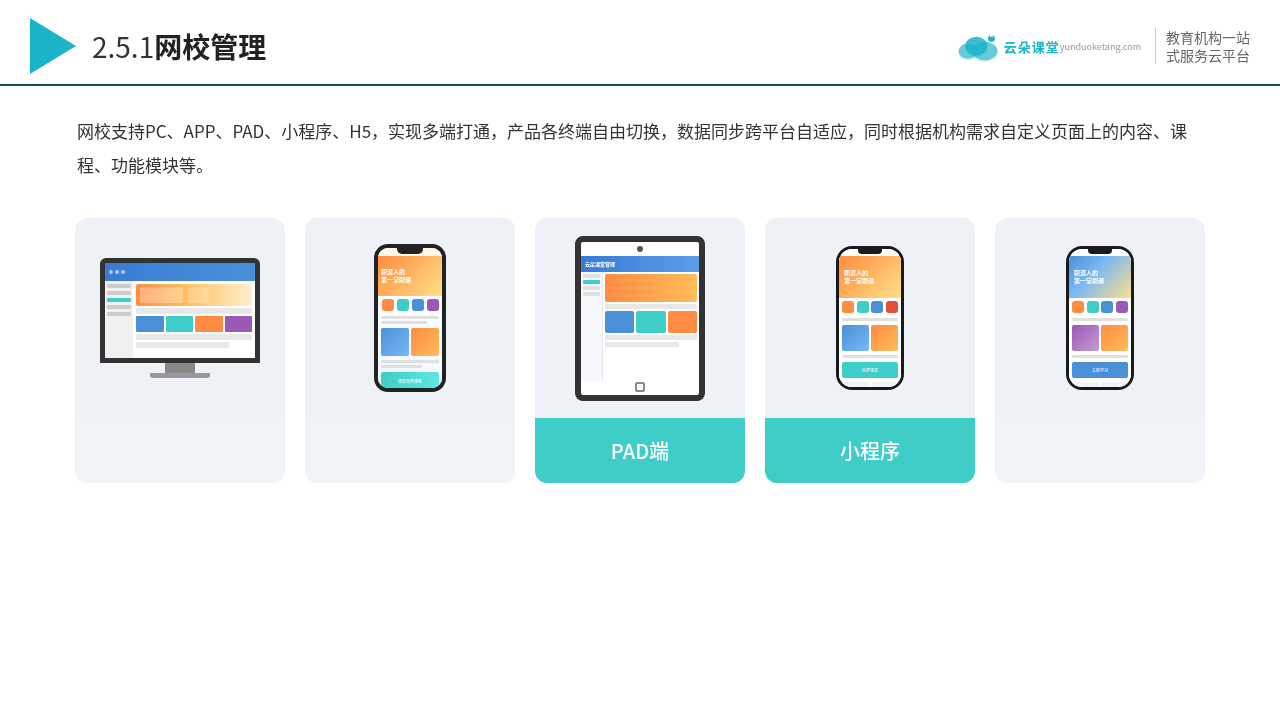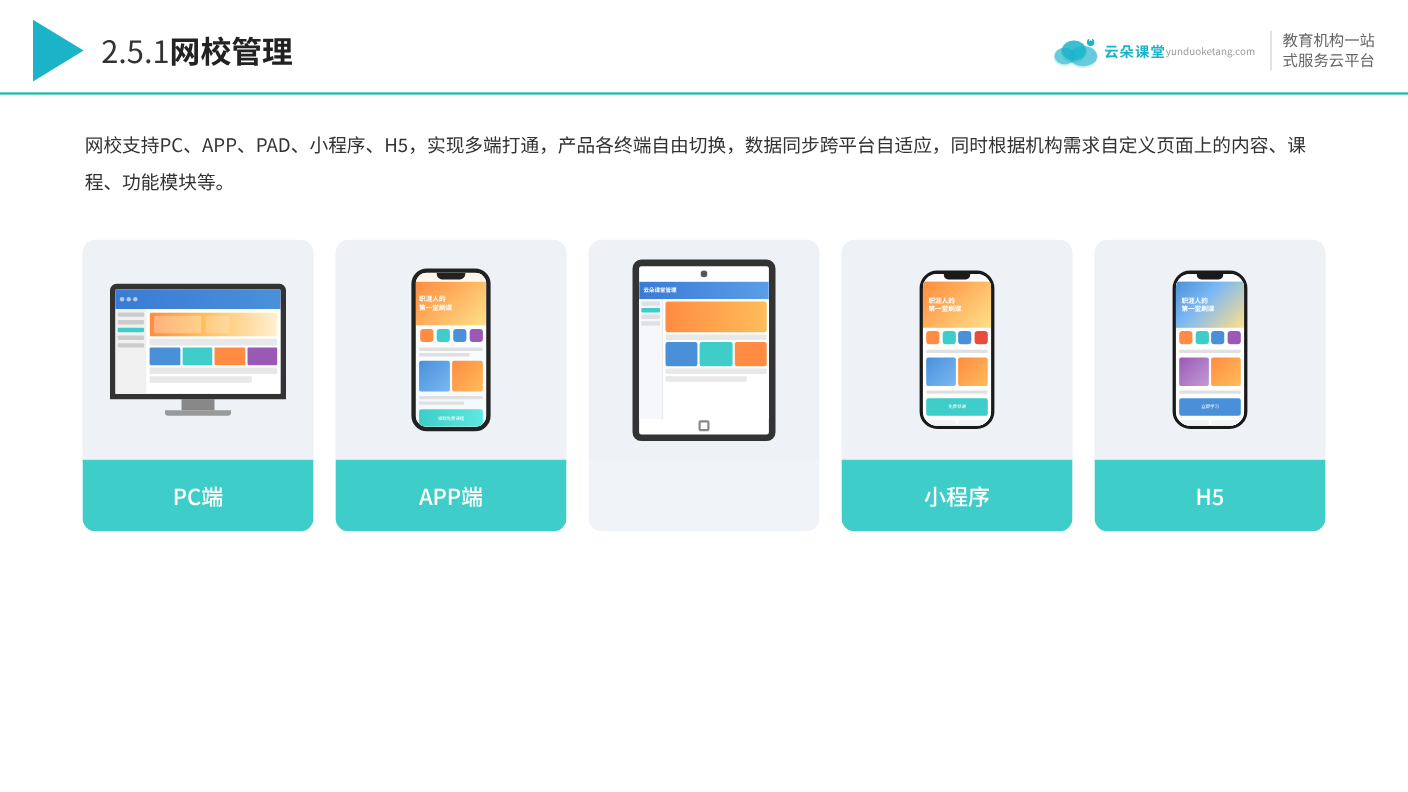--- a/index.html
+++ b/index.html
@@ -11,21 +11,21 @@
       overflow: hidden;
       position: relative;
     }
 
     
     .header {
       display: flex;
       align-items: center;
       justify-content: space-between;
       padding: 18px 30px 10px 30px;
-      border-bottom: 2px solid #14b8a6;
+      border-bottom: 2px solid #14532d;
     }
     .header-left {
       display: flex;
       align-items: center;
       gap: 16px;
     }
     .logo-triangle {
       width: 0;
       height: 0;
       border-top: 28px solid transparent;
@@ -451,21 +451,20 @@
                 <div class="monitor-row"></div>
                 <div class="monitor-row" style="width:80%;"></div>
               </div>
             </div>
           </div>
         </div>
         <div class="monitor-stand"></div>
         <div class="monitor-base"></div>
       </div>
     </div>
-    <div class="card-label">PC端</div>
   </div>
 
   <div class="card">
     <div class="card-image-area">
       <div class="phone-frame">
         <div class="phone-notch"></div>
         <div class="phone-screen">
           <div class="phone-header-img">
             <div style="width:100%;height:100%;background:linear-gradient(135deg,#ff8c42,#ffad5a 40%,#ffe08a);display:flex;flex-direction:column;justify-content:center;padding:3px;">
               <div style="font-size:6px;color:#fff;font-weight:bold;line-height:1.3;">职涯人的<br>第一堂刷课</div>
@@ -490,21 +489,20 @@
             <div style="height:3px;background:#e0e0e0;border-radius:1px;width:70%;"></div>
           </div>
           <div style="padding:2px 3px;">
             <div style="height:18px;border-radius:2px;background:linear-gradient(90deg,#3ecdc8,#5de8e0);display:flex;align-items:center;justify-content:center;">
               <div style="font-size:4px;color:#fff;">领取免费课程</div>
             </div>
           </div>
         </div>
       </div>
     </div>
-    <div class="card-label">APP端</div>
   </div>
 
   <div class="card">
     <div class="card-image-area">
       <div class="tablet-frame">
         <div class="tablet-camera"></div>
         <div class="tablet-home"></div>
         <div class="tablet-screen">
           <div class="tablet-top-bar">
             <div style="font-size:5px;color:#fff;font-weight:bold;">云朵课堂管理</div>
@@ -526,20 +524,21 @@
                 <div class="tablet-card-sm" style="background:#3ecdc8;"></div>
                 <div class="tablet-card-sm" style="background:#ff8c42;"></div>
               </div>
               <div class="tablet-row" style="margin-top:2px;"></div>
               <div class="tablet-row" style="width:80%;"></div>
             </div>
           </div>
         </div>
       </div>
     </div>
+    <div class="card-label">PAD端</div>
   </div>
 
   <div class="card">
     <div class="card-image-area">
       <div class="phone-mini-frame">
         <div class="phone-mini-notch"></div>
         <div class="phone-mini-screen">
           <div style="width:100%;height:42px;background:linear-gradient(135deg,#ff8c42,#ffad5a 40%,#ffe08a);display:flex;flex-direction:column;justify-content:center;padding:4px 5px;">
             <div style="font-size:6px;color:#fff;font-weight:bold;line-height:1.4;">职涯人的<br>第一堂刷课</div>
           </div>
@@ -603,16 +602,15 @@
               <div style="font-size:4px;color:#fff;">立即学习</div>
             </div>
           </div>
           <div style="padding:2px 3px;display:flex;gap:2px;">
             <div style="flex:1;height:14px;border-radius:2px;background:#f0f4f8;"></div>
             <div style="flex:1;height:14px;border-radius:2px;background:#f0f4f8;"></div>
           </div>
         </div>
       </div>
     </div>
-    <div class="card-label">H5</div>
   </div>
 
 </div>
 
 </body></html>

